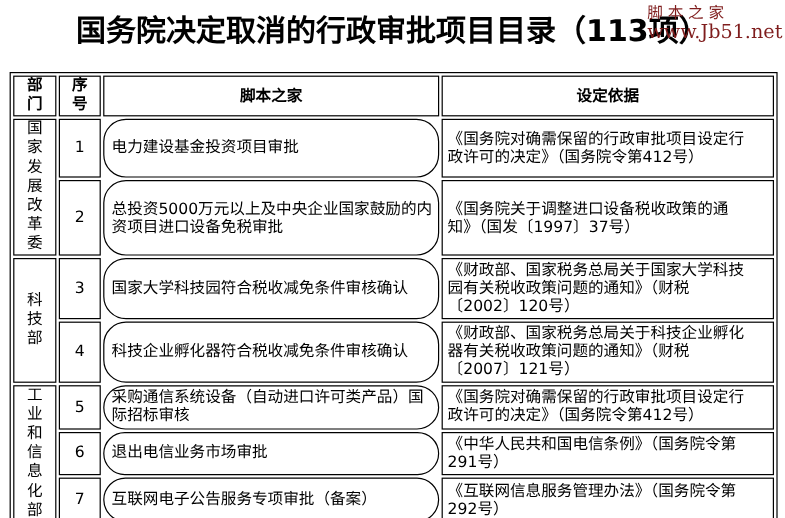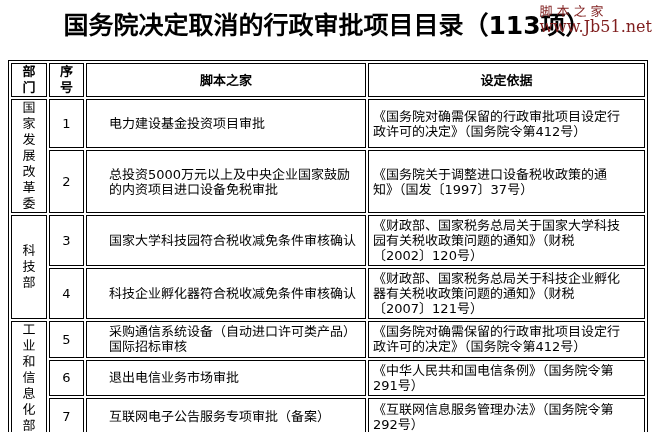--- a/index.html
+++ b/index.html
@@ -60,21 +60,21 @@
   th.hdr { font-weight: bold; text-align: center; }
   .vstack {
     width: 15px;
     margin: 0 auto;
     word-break: break-all;
     text-align: center;
     line-height: 16px;
   }
   td.dept-cell { text-align: center; }
   td.serial-cell { text-align: center; font-size: 12px; }
-  td.project-cell { text-align: left; padding: 2px 3px 2px 22px; }
+  td.project-cell { text-align: left; padding: 2px 3px 2px 6px; border-radius: 19px; }
   td.basis-cell { text-align: left; padding: 2px 18px 2px 4px; }
   tr.hrow   { height: 34px; }
   tr.r1 { height: 46px; }
   tr.r2 { height: 59px; }
   tr.r3 { height: 50px; }
   tr.r4 { height: 50px; }
   tr.r5 { height: 36px; }
   tr.r6 { height: 34px; }
   tr.r7 { height: 35px; }
 </style>

